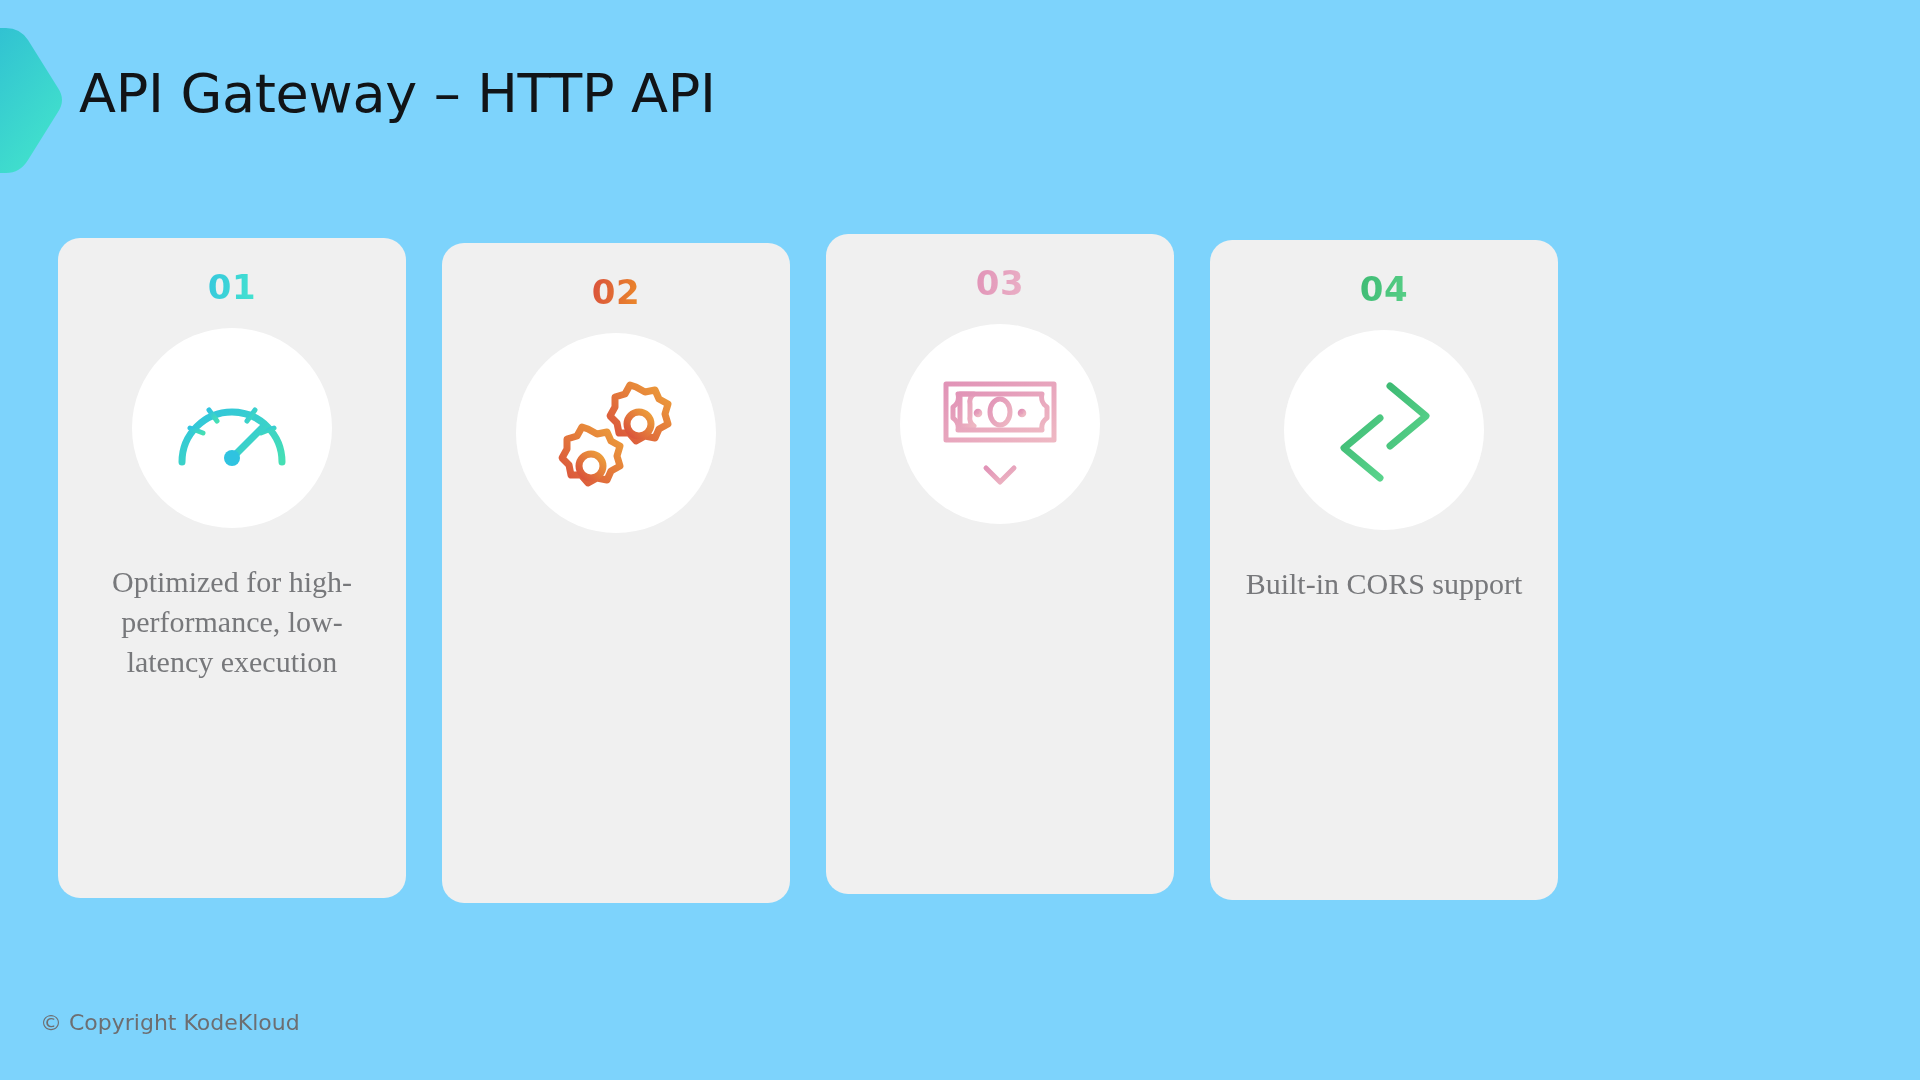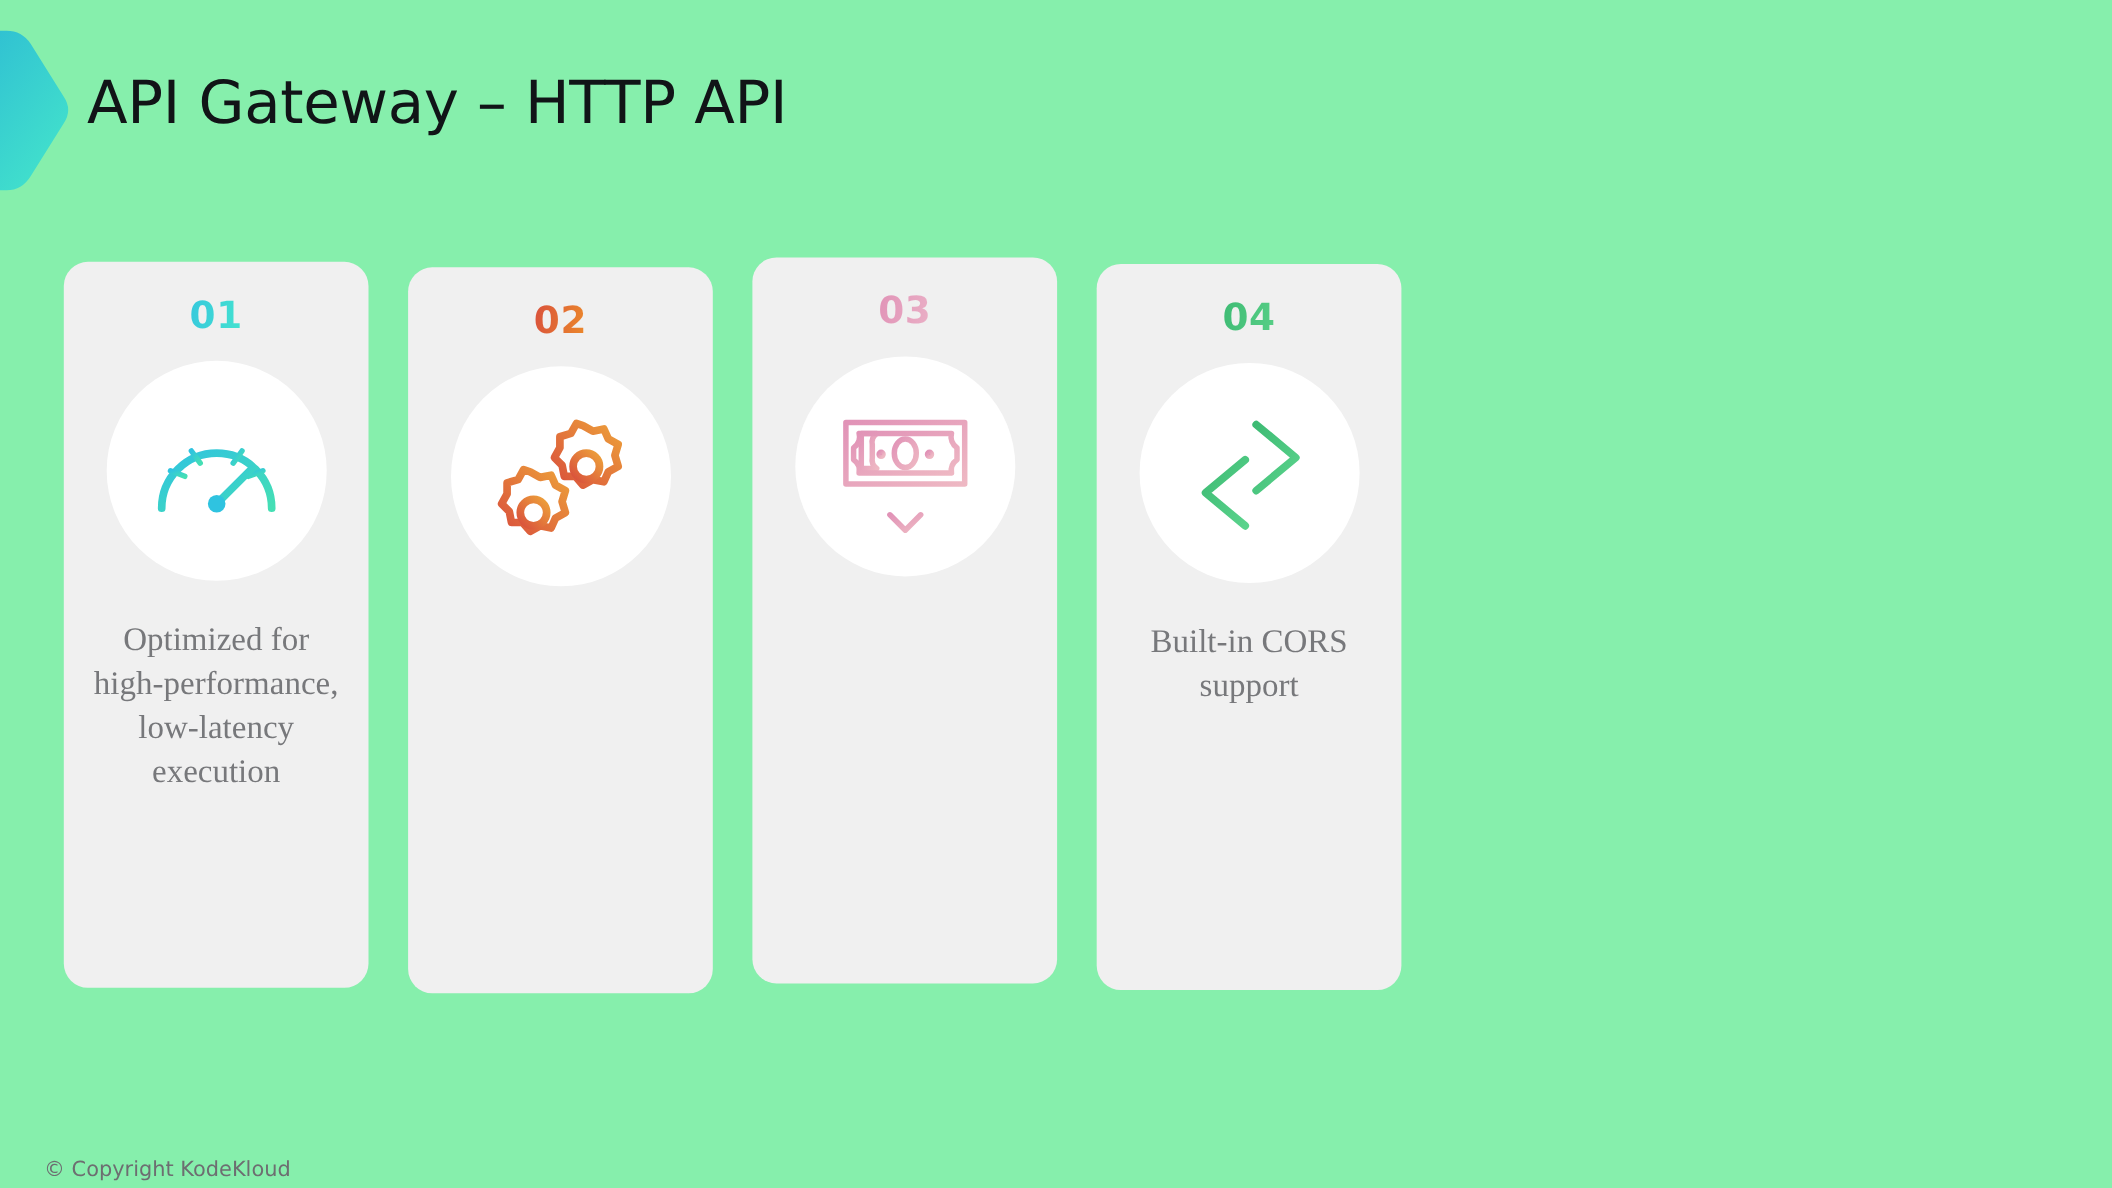--- a/index.html
+++ b/index.html
@@ -5,21 +5,21 @@
   * { margin:0; padding:0; box-sizing:border-box; }
   html, body {
     width:1920px; height:1080px;
     background:#ffffff;
     font-family:"DejaVu Sans", sans-serif;
     overflow:hidden;
   }
   .slide {
     position:relative;
     width:1920px; height:1080px;
-    background:#86efac;
+    background:#7dd3fc;
   }
 
   
   .chevron-mark {
     position:absolute;
     left:-42px; top:18px;
     width:110px; height:165px;
     pointer-events:none;
   }
 
@@ -39,21 +39,21 @@
   .card-row {
     position:absolute;
     left:58px; top:238px;
     width:1520px;
     display:flex;
     align-items:flex-start;
     gap:36px;
   }
   .card {
     position:relative;
-    width:277px;
+    width:348px;
     background:#f0f0f0;
     border-radius:22px;
     display:flex;
     flex-direction:column;
     align-items:center;
     padding:22px 22px 46px 22px;
   }
   .card-1 { height:660px; margin-top:0px; }
   .card-2 { height:660px; margin-top:5px; }
   .card-3 { height:660px; margin-top:-4px; }
@@ -92,22 +92,22 @@
     font-size:30px;
     line-height:1.33;
     color:#77787b;
     font-weight:400;
     font-family:Liberation Serif, serif;
   }
 
   
   .footer-copyright {
     position:absolute;
-    left:40px; top:1052px;
-    font-size:19px;
+    left:40px; top:1010px;
+    font-size:22px;
     color:#6d6e71;
     font-family:"DejaVu Sans", sans-serif;
   }
 </style>
 </head>
 <body>
 
 <div class="slide">
 
   <div class="chevron-mark">

